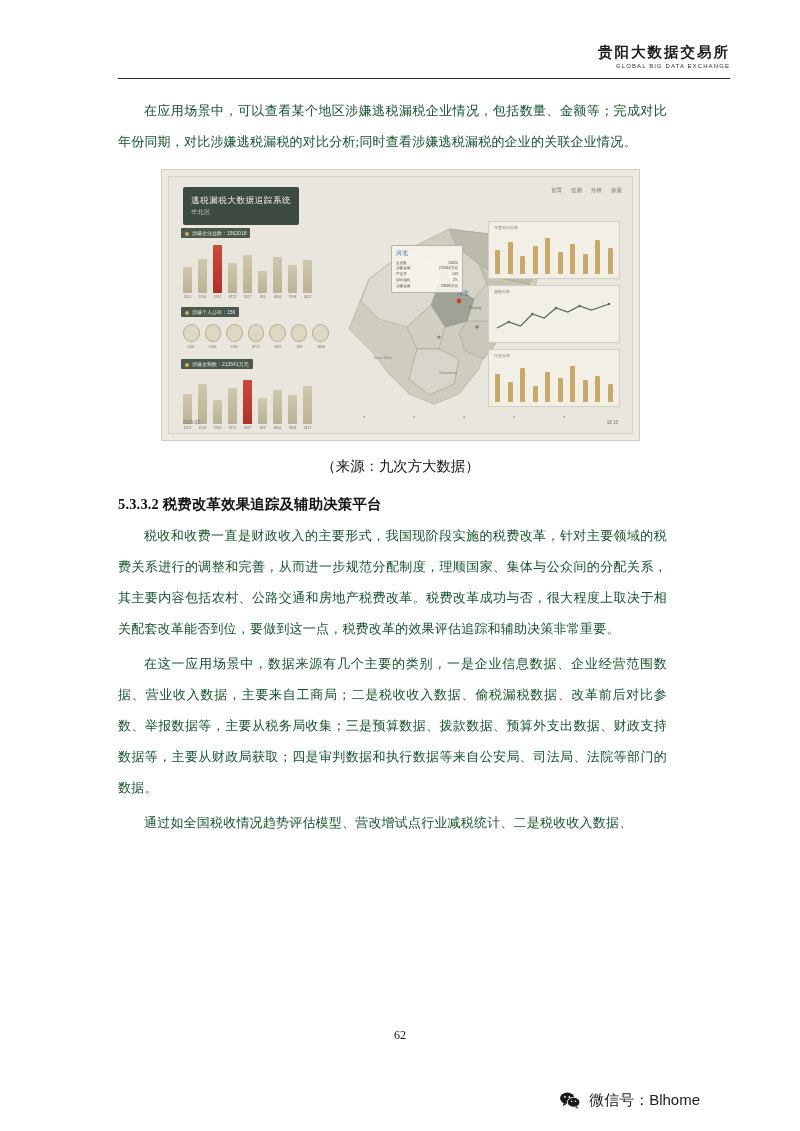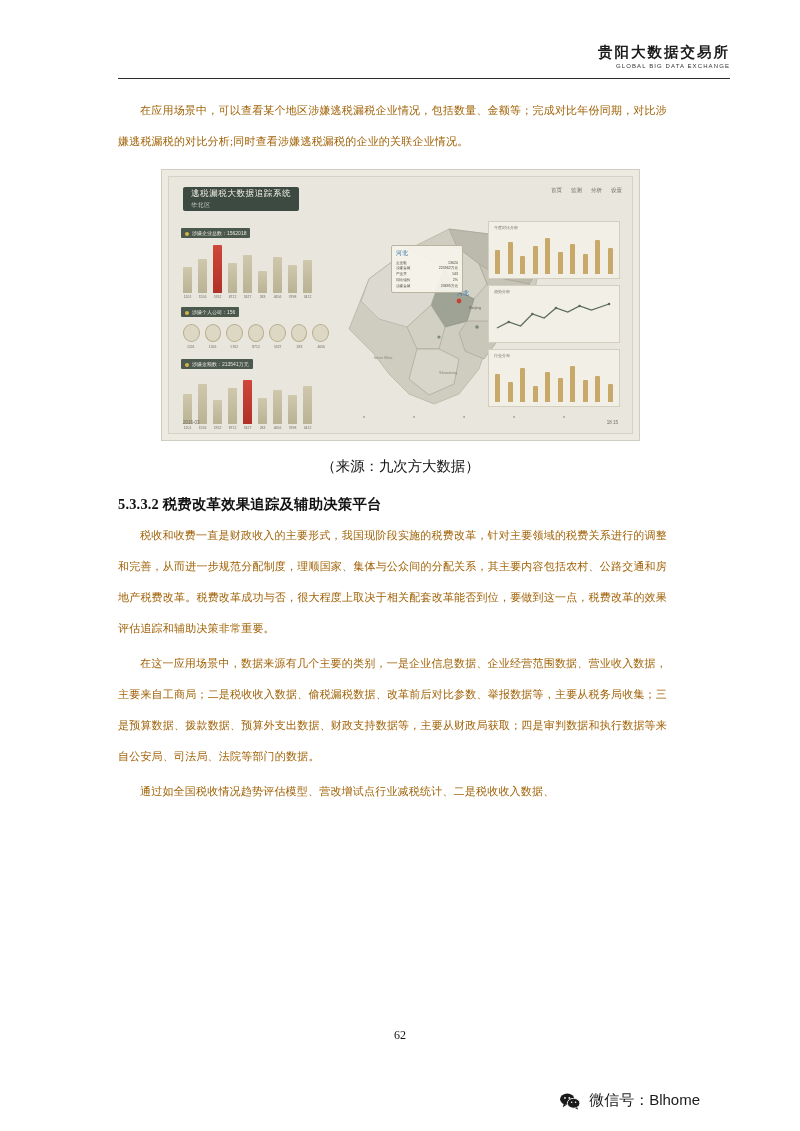--- a/index.html
+++ b/index.html
@@ -49,23 +49,23 @@
     border-bottom: 1px solid #2b2b2b;
   }
   
   .content {
     position: absolute;
     top: 95px;
     left: 118px;
     width: 565px;
   }
   p.body {
-    font-size: 11px;
+    font-size: 13px;
     line-height: 31px;
-    color: #a16207;
+    color: #14532d;
     margin: 0 16px 4px 0;
     text-align: justify;
     text-justify: inter-ideograph;
     text-indent: 2em;
     letter-spacing: 0.2px;
   }
   
   .figure-wrap {
     margin: 12px 0 0 0;
     display: flex;
@@ -87,21 +87,21 @@
   }
   .fig-title {
     position: absolute;
     left: 14px;
     top: 10px;
     color: #f2efe6;
     font-family: "Liberation Sans", sans-serif;
     font-size: 8.5px;
     letter-spacing: 0.6px;
     background: #3d4a42;
-    padding: 1px 8px;
+    padding: 8px 8px;
     border-radius: 2px;
     line-height: 1.35;
   }
   .fig-title .sub {
     display: block;
     font-size: 6px;
     color: #c9d3c9;
     margin-top: 2px;
   }
   .fig-topright {
@@ -299,21 +299,21 @@
     height: 62px;
     background: #ffffff;
     display: flex;
     align-items: center;
     justify-content: flex-end;
     padding-right: 100px;
     box-sizing: border-box;
   }
   .wechat-label {
     display: flex;
-    align-items: flex-end;
+    align-items: center;
     gap: 8px;
     font-family: "Liberation Sans", sans-serif;
     font-size: 15px;
     color: #1a1a1a;
   }
   .wechat-icon {
     width: 22px; height: 18px;
     position: relative;
   }
   .wechat-icon svg { width: 100%; height: 100%; }

